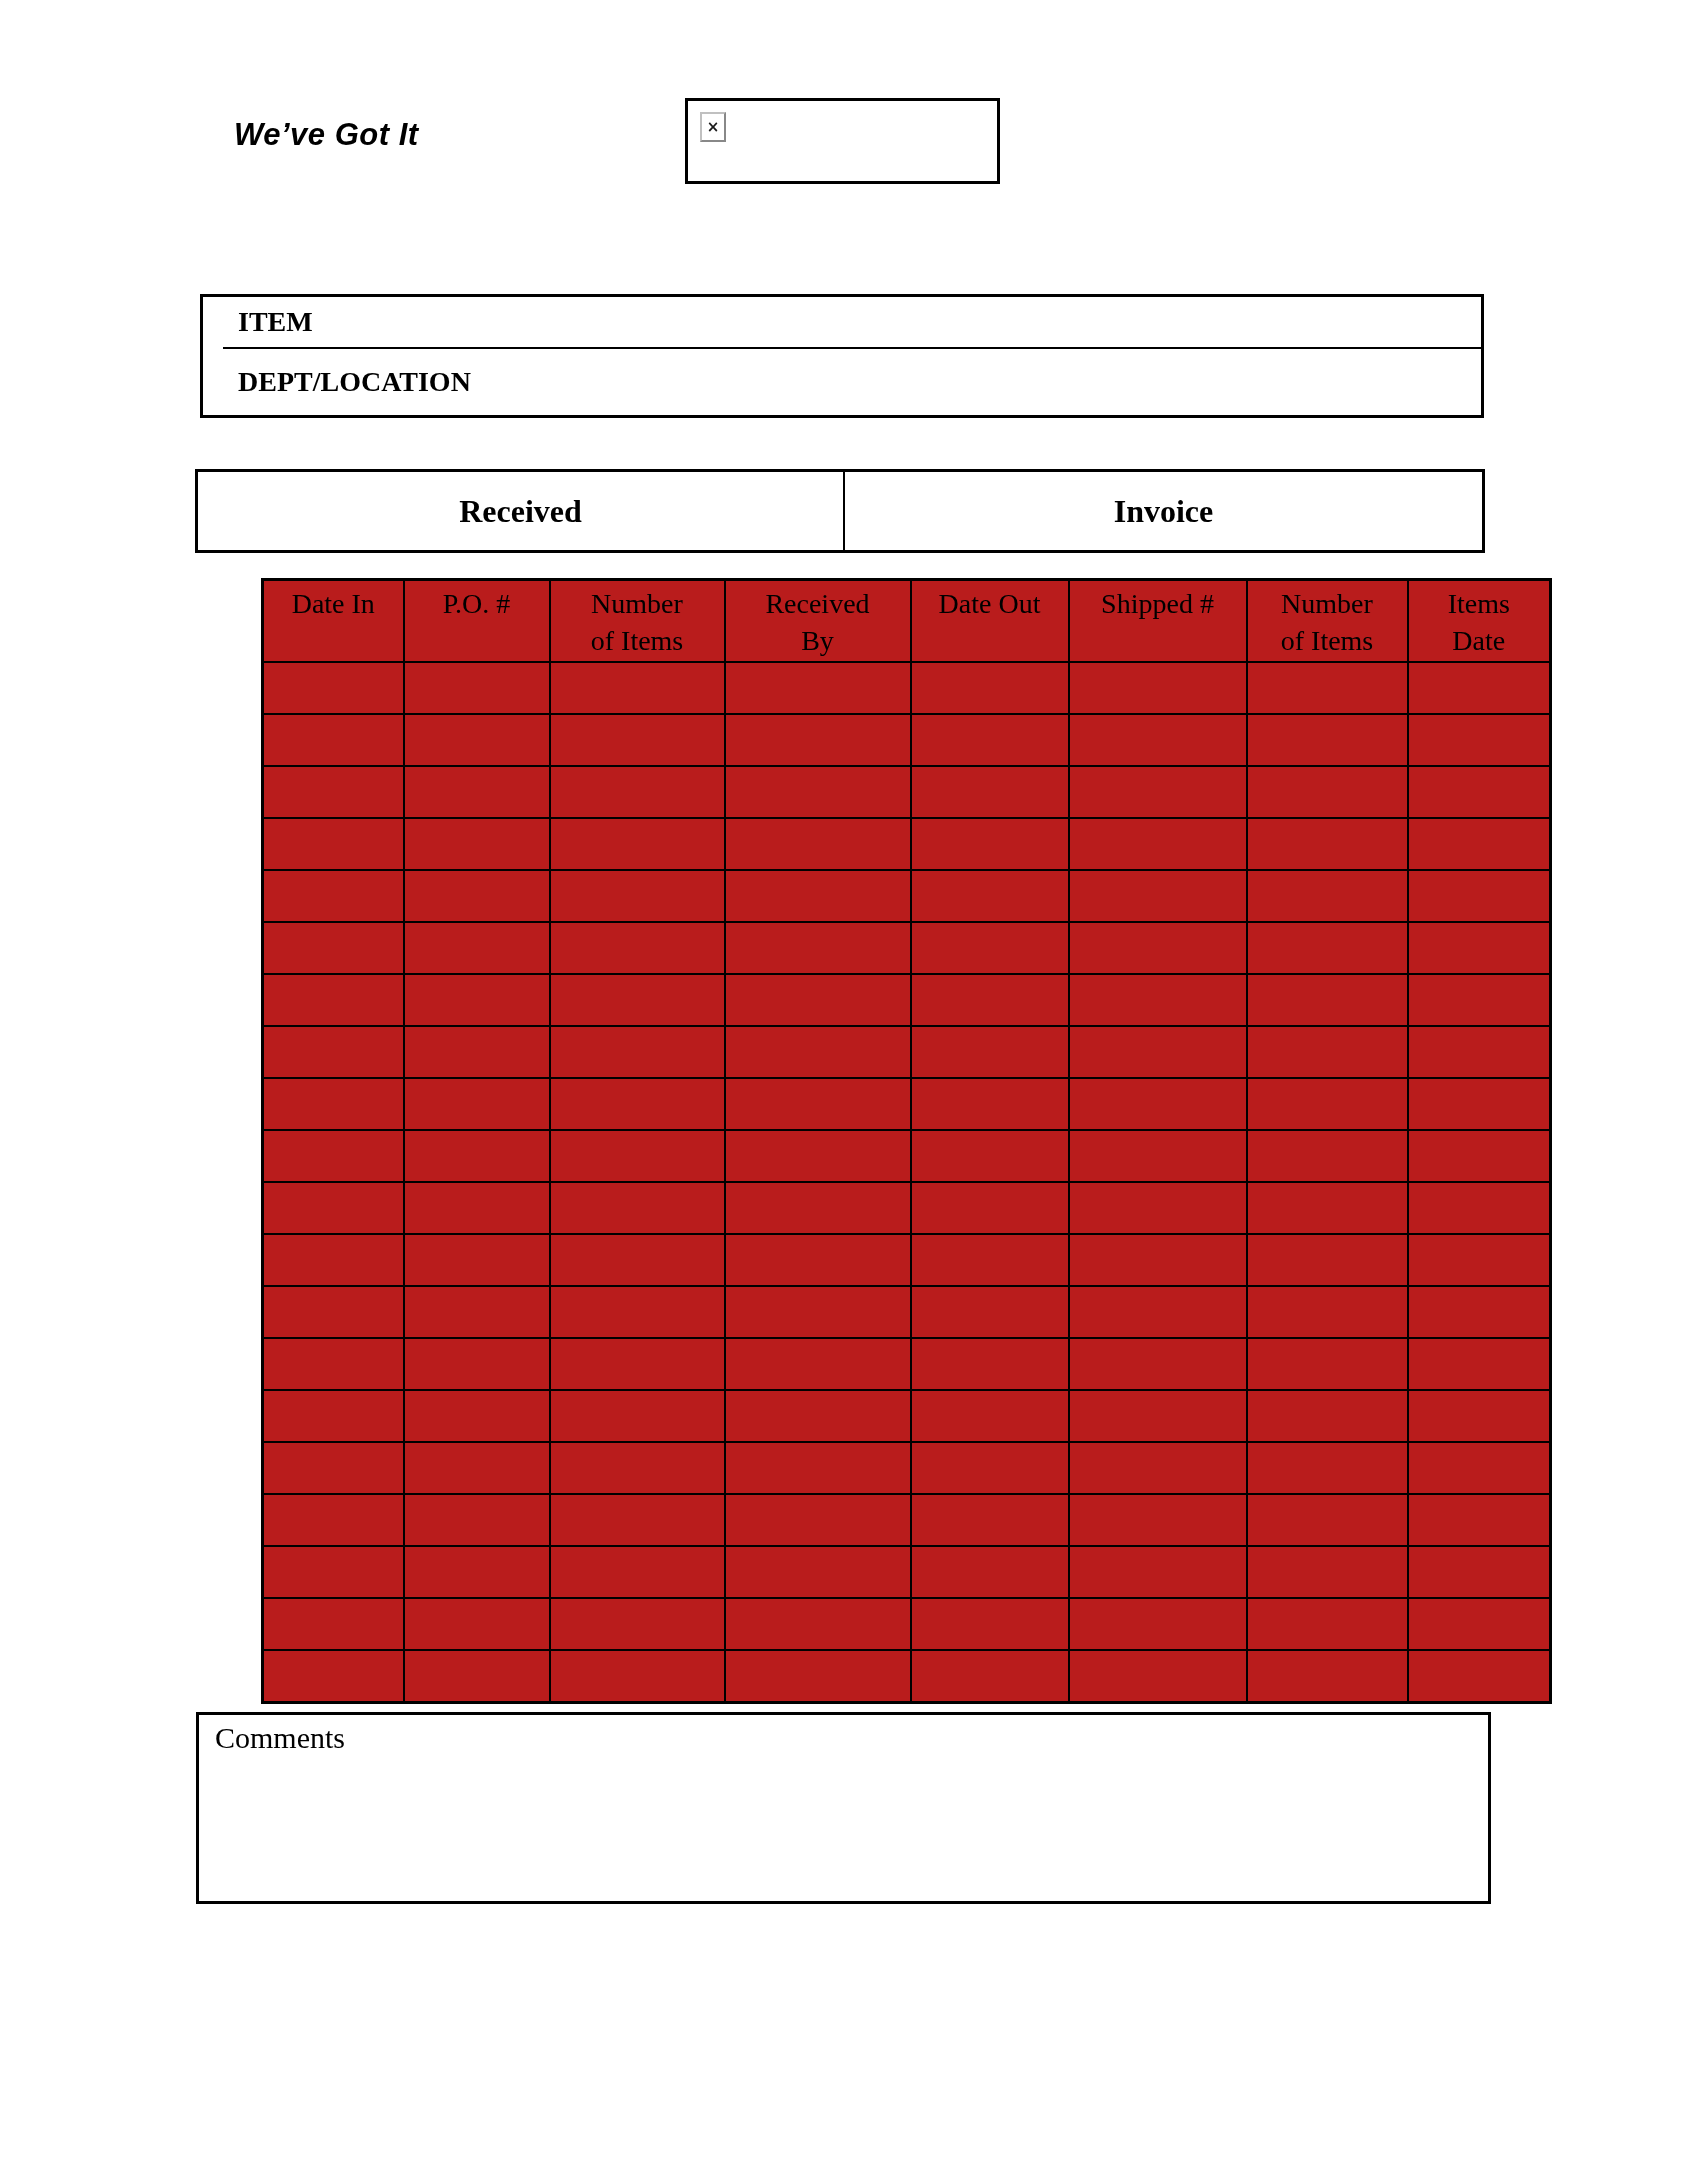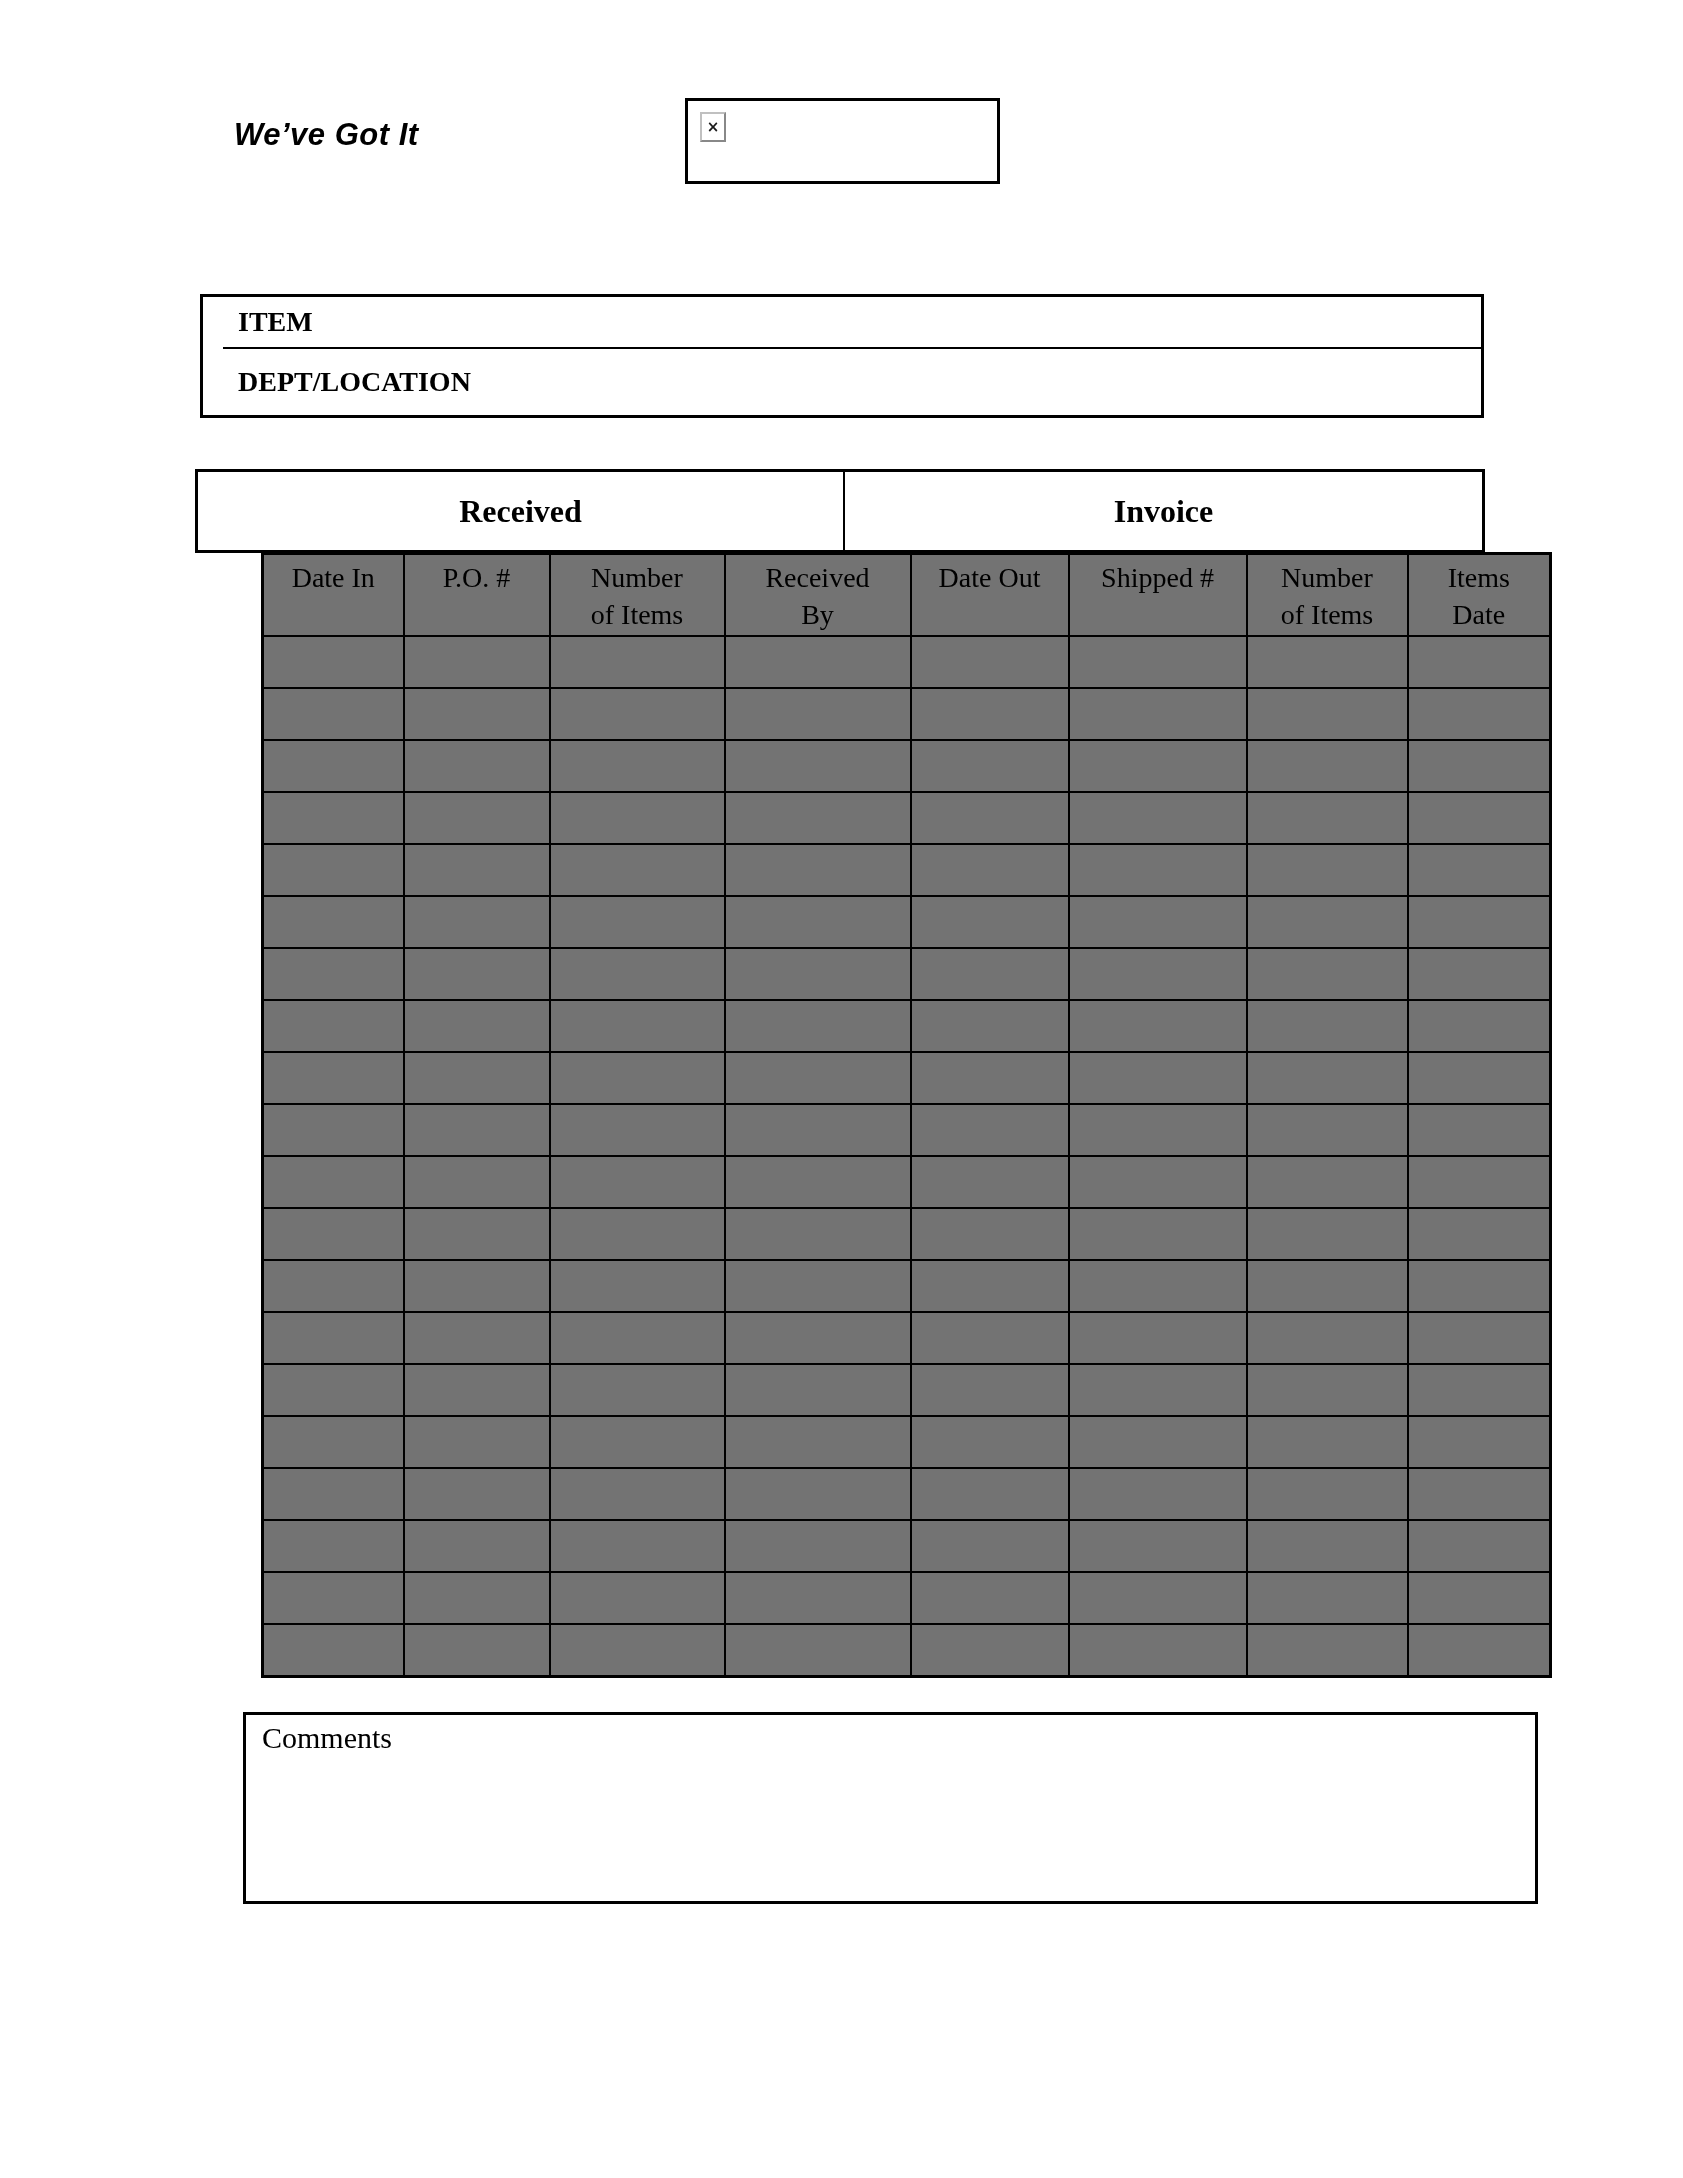--- a/index.html
+++ b/index.html
@@ -127,25 +127,25 @@
     font-weight: 600;
     box-sizing: border-box;
   }
   .band .band-cell.received { width: 647px; border-right: 2px solid #000; }
   .band .band-cell.shipped { flex: 1; }
 
   
   .grid-table {
     position: absolute;
     left: 261px;
-    top: 552px;
+    top: 578px;
     width: 1288px;
     border-collapse: collapse;
     table-layout: fixed;
-    background: #737373;
+    background: #b91c1c;
   }
   .grid-table col.c1 { width: 141px; }
   .grid-table col.c2 { width: 146px; }
   .grid-table col.c3 { width: 175px; }
   .grid-table col.c4 { width: 186px; }
   .grid-table col.c5 { width: 158px; }
   .grid-table col.c6 { width: 178px; }
   .grid-table col.c7 { width: 161px; }
   .grid-table col.c8 { width: 143px; }
   .grid-table th, .grid-table td {
@@ -167,21 +167,20 @@
   
   .comments-box {
     position: absolute;
     left: 196px;
     top: 1712px;
     width: 1295px;
     height: 192px;
     border: 3px solid #000;
     box-sizing: border-box;
     background: #fff;
-    margin-left: 47px;
   }
   .comments-label {
     font-size: 30px;
     padding: 6px 0 0 16px;
     display: inline-block;
   }
   .comments-area { position: absolute; left: 0; top: 48px; right: 0; bottom: 0; }
 </style>
 </head>
 <body>

